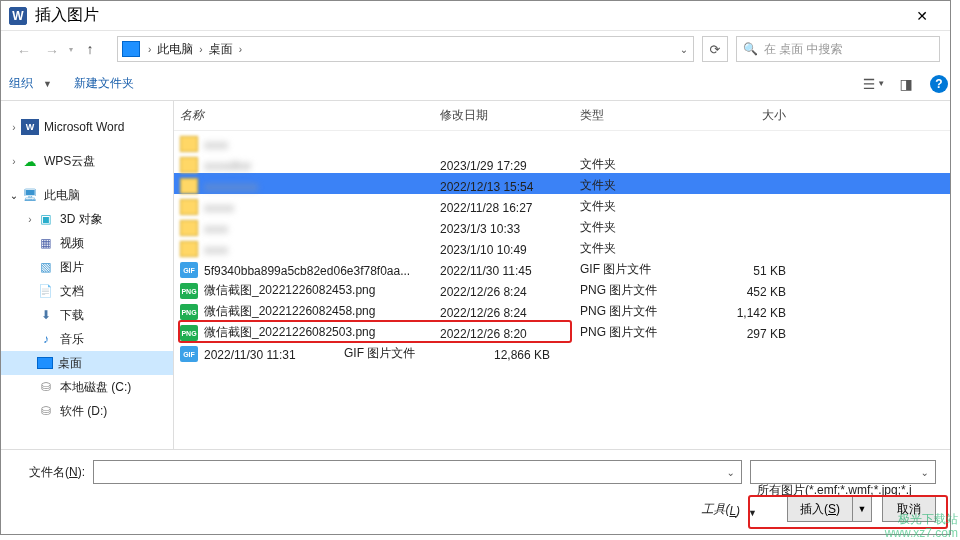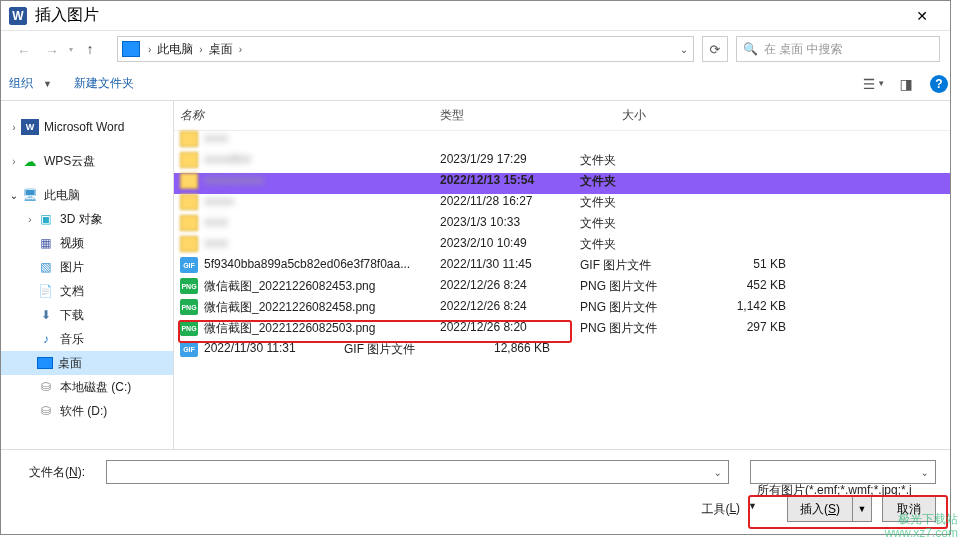--- a/index.html
+++ b/index.html
@@ -48,39 +48,39 @@
 .ico.music { color: #2a7fd0; }
 .ico.desk { background: #1e90ff; border: 1px solid #0066cc; width: 16px; height: 12px; }
 .ico.drive { color: #888; }
 .filepane { flex: 1; display: flex; flex-direction: column; position: relative; }
 .headerrow { height: 30px; display: flex; align-items: center; border-bottom: 1px solid #eee; font-size: 12px; color: #444; padding-left: 6px; }
 .col-name { width: 260px; font-style: italic; }
 .col-date { width: 140px; }
 .col-type { width: 120px; }
 .col-size { width: 100px; text-align: right; padding-right: 14px; }
 .filelist { flex: 1; }
-.row { height: 21px; display: flex; align-items: flex-start; font-size: 12px; color: #222; padding-left: 6px; }
+.row { height: 21px; display: flex; align-items: flex-end; font-size: 12px; color: #222; padding-left: 6px; }
 .row .fi { width: 18px; height: 16px; margin-right: 6px; display: flex; align-items: center; justify-content: center; font-size: 11px; }
 .row .fi.folder { background: #ffd766; border: 1px solid #d7a922; filter: blur(1.5px); }
 .row .fi.png { background: #1fae52; color: #fff; font-size: 7px; font-weight: bold; border-radius: 2px; }
 .row .fi.gif { background: #3ca1e8; color: #fff; font-size: 7px; font-weight: bold; border-radius: 2px; }
 .row .nm { width: 236px; white-space: nowrap; overflow: hidden; text-overflow: ellipsis; }
 .row .nm.blur { filter: blur(3px); color: #999; }
-.row.sel { background: #8b5cf6; font-weight: bold; }
+.row.sel { background: #3b82f6; }
 .red-box { position: absolute; border: 2px solid #e02020; border-radius: 3px; pointer-events: none; }
 .bottom { border-top: 1px solid #ddd; padding: 10px 14px 12px 14px; }
-.fname-row { display: flex; align-items: center; gap: 21px; margin-bottom: 12px; }
+.fname-row { display: flex; align-items: center; gap: 8px; margin-bottom: 12px; }
 .fname-label { font-size: 12px; color: #222; width: 70px; text-align: right; }
 .fname-label u { text-decoration: underline; }
 .fname-input { flex: 1; height: 24px; border: 1px solid #888; padding: 0 4px; display: flex; align-items: center; justify-content: flex-end; }
 .fname-input .dd { color: #555; font-size: 10px; }
 .filter-box { width: 186px; height: 24px; border: 1px solid #888; padding: 0 6px; display: flex; align-items: center; font-size: 12px; color: #222; }
 .filter-box .dd2 { flex: 1; text-align: right; font-size: 10px; color: #555; }
 .btn-row { display: flex; justify-content: flex-end; align-items: center; gap: 10px; }
-.tool-lnk { font-size: 12px; color: #222; display: flex; align-items: flex-start; }
+.tool-lnk { font-size: 12px; color: #222; display: flex; align-items: flex-end; font-style: italic; }
 .tool-lnk u { text-decoration: underline; }
 .btn { height: 26px; border: 1px solid #888; background: #e8e8e8; font-size: 12px; padding: 0 14px; display: flex; align-items: center; cursor: pointer; }
 .btn.split { padding: 0; }
 .btn.split .bl { padding: 0 12px; border-right: 1px solid #888; height: 100%; display: flex; align-items: center; }
 .btn.split .bd { width: 18px; height: 100%; display: flex; align-items: center; justify-content: center; font-size: 9px; }
 .btn u { text-decoration: underline; }
 .red-box2 { position: absolute; border: 2px solid #e02020; border-radius: 3px; pointer-events: none; }
 .wm { position: absolute; right: 2px; bottom: 0; font-size: 12px; color: #23b36f; opacity: .7; text-align: right; line-height: 14px; }
 .wm .u { color: #44c483; }
 </style>
@@ -191,20 +191,21 @@
         <div class="tree-item ind1">
           <span class="chev"></span>
           <span class="ico drive">⛁</span>
           <span>软件 (D:)</span>
         </div>
       </div>
 
     <div class="filepane">
       <div class="headerrow">
         <div class="col-name">名称</div>
+        <div class="col-date">修改日期</div>
         <div class="col-type">类型</div>
         <div class="col-size">大小</div>
       </div>
       <div class="filelist" id="filelist">
           <div class="row">
             <span class="fi folder"></span>
             <span class="nm blur">xxxx</span>
             <span class="col-date"></span>
             <span class="col-type"></span>
             <span class="col-size"></span>
@@ -233,21 +234,21 @@
           <div class="row">
             <span class="fi folder"></span>
             <span class="nm blur">xxxx</span>
             <span class="col-date">2023/1/3 10:33</span>
             <span class="col-type">文件夹</span>
             <span class="col-size"></span>
           </div>
           <div class="row">
             <span class="fi folder"></span>
             <span class="nm blur">xxxx</span>
-            <span class="col-date">2023/2/10 10:49</span>
+            <span class="col-date">2023/1/10 10:49</span>
             <span class="col-type">文件夹</span>
             <span class="col-size"></span>
           </div>
           <div class="row">
             <span class="fi gif">GIF</span>
             <span class="nm">5f9340bba899a5cb82ed06e3f78f0aa...</span>
             <span class="col-date">2022/11/30 11:45</span>
             <span class="col-type">GIF 图片文件</span>
             <span class="col-size">51 KB</span>
           </div>

